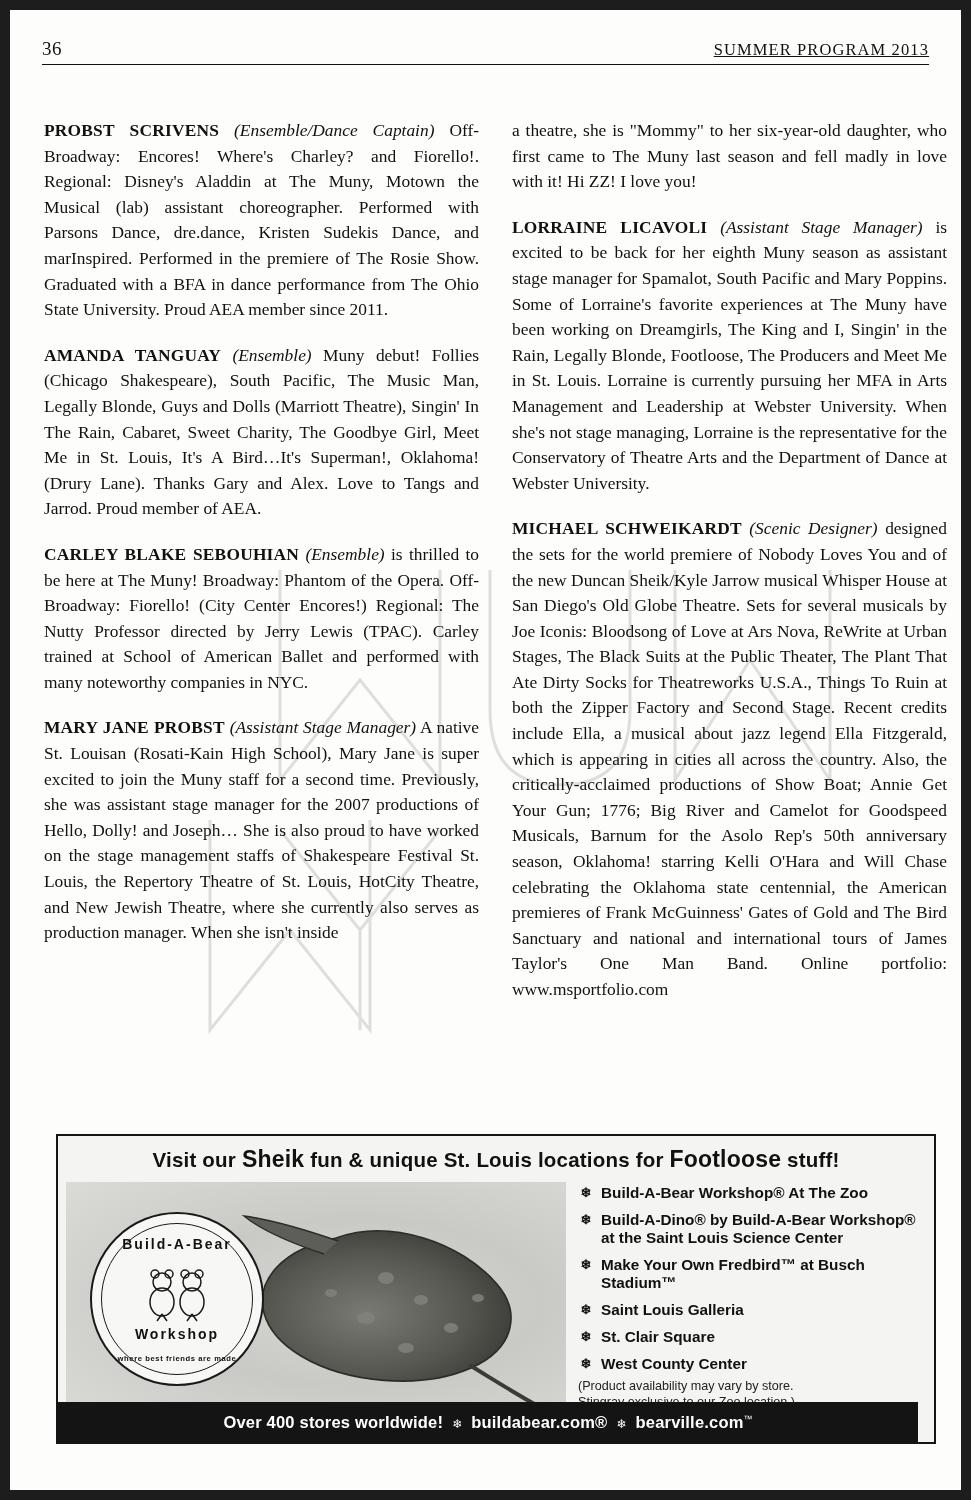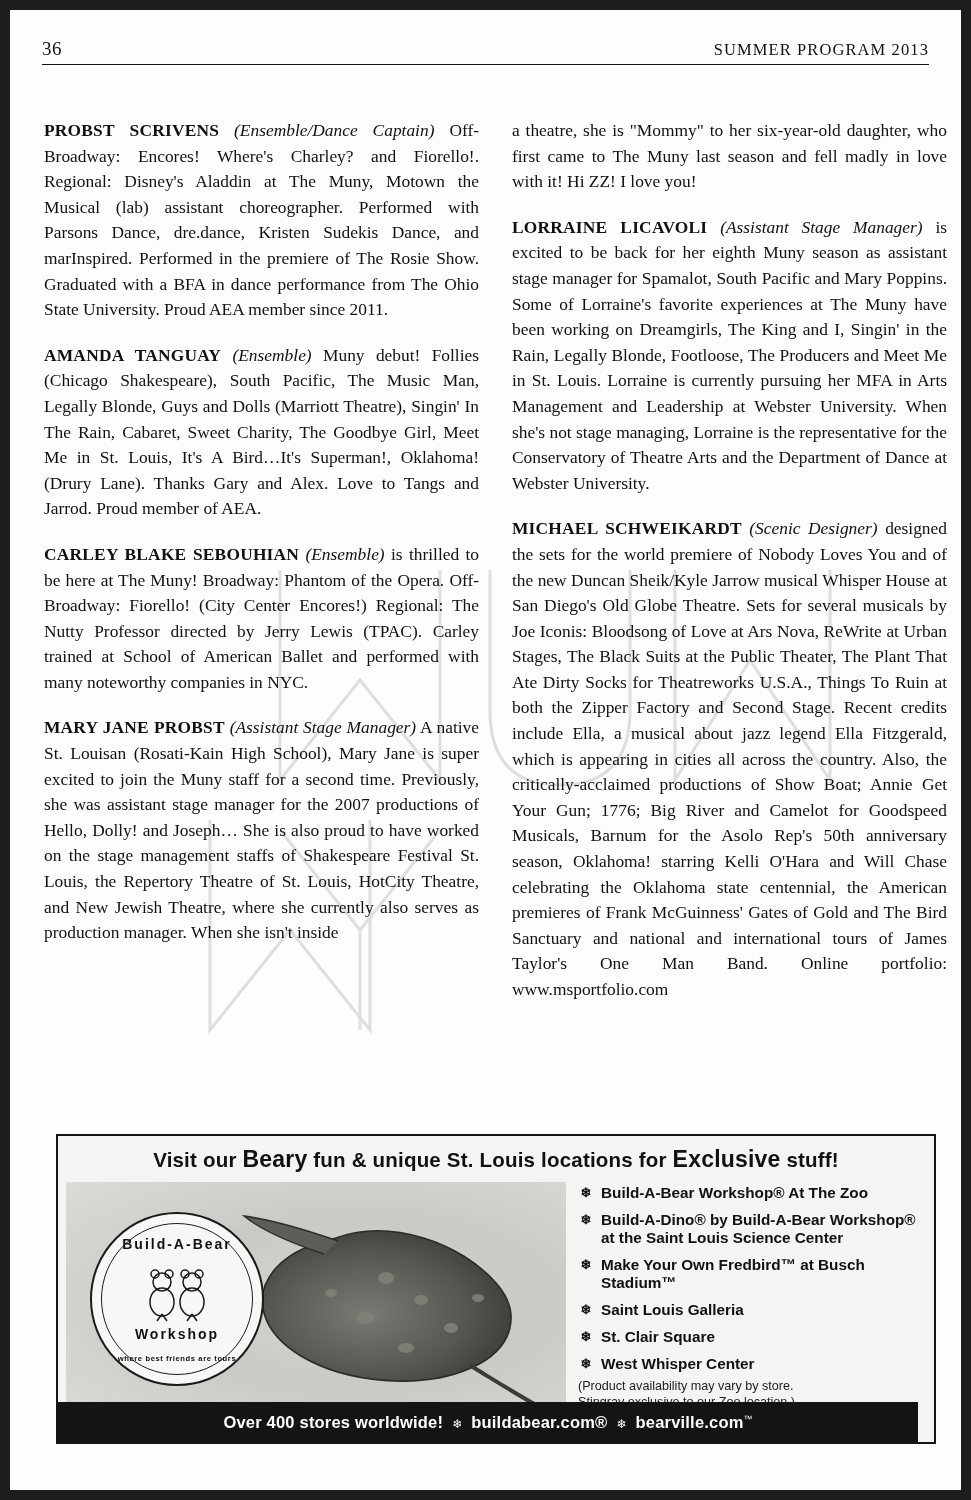--- a/index.html
+++ b/index.html
@@ -49,20 +49,21 @@
     letter-spacing: .5px;
   }
   .runhead .prog {
     position: absolute;
     right: 0;
     top: 2px;
     font-size: 16.5px;
     letter-spacing: 1.1px;
     font-variant: small-caps;
     text-transform: uppercase;
+    text-decoration: underline;
   }
   .runhead .rule {
     position: absolute;
     left: 0;
     right: 0;
     top: 26px;
     border-top: 1.6px solid #111;
   }
 
   
@@ -312,21 +313,21 @@
         </p>
         <p class="bio">
           <span class="nm">MICHAEL SCHWEIKARDT</span>
           <span class="it">(Scenic Designer)</span><span> designed the sets for the world premiere of Nobody Loves You and of the new Duncan Sheik/Kyle Jarrow musical Whisper House at San Diego's Old Globe Theatre. Sets for several musicals by Joe Iconis: Bloodsong of Love at Ars Nova, ReWrite at Urban Stages, The Black Suits at the Public Theater, The Plant That Ate Dirty Socks for Theatreworks U.S.A., Things To Ruin at both the Zipper Factory and Second Stage. Recent credits include Ella, a musical about jazz legend Ella Fitzgerald, which is appearing in cities all across the country. Also, the critically-acclaimed productions of Show Boat; Annie Get Your Gun; 1776; Big River and Camelot for Goodspeed Musicals, Barnum for the Asolo Rep's 50th anniversary season, Oklahoma! starring Kelli O'Hara and Will Chase celebrating the Oklahoma state centennial, the American premieres of Frank McGuinness' Gates of Gold and The Bird Sanctuary and national and international tours of James Taylor's One Man Band. Online portfolio: www.msportfolio.com</span>
         </p>
       </div>
     </div>
 
     <div class="ad">
       <div class="ad-head">
-        <span>Visit our </span><span class="big">Beary</span><span> fun &amp; unique St. Louis locations for </span><span class="big">Exclusive</span><span> stuff!</span>
+        <span>Visit our </span><span class="big">Sheik</span><span> fun &amp; unique St. Louis locations for </span><span class="big">Footloose</span><span> stuff!</span>
       </div>
 
       <div class="ad-body">
 
         <div class="ad-art">
 
           <svg class="ray" viewBox="0 0 330 205">
             <defs>
               <radialGradient id="rg" cx="42%" cy="55%" r="62%">
                 <stop offset="0%" stop-color="#7a7a74"></stop>
@@ -358,21 +359,21 @@
                 <circle cx="29" cy="8" r="4"></circle>
                 <circle cx="52" cy="16" r="9"></circle>
                 <circle cx="45" cy="8" r="4"></circle>
                 <circle cx="59" cy="8" r="4"></circle>
                 <ellipse cx="22" cy="36" rx="12" ry="14"></ellipse>
                 <ellipse cx="52" cy="36" rx="12" ry="14"></ellipse>
                 <path d="M22 48 l-5 7 M22 48 l5 7 M52 48 l-5 7 M52 48 l5 7"></path>
               </g>
             </svg>
             <div class="logo-bot">Workshop</div>
-            <div class="logo-sub">where best friends are tours</div>
+            <div class="logo-sub">where best friends are made</div>
           </div>
         </div>
 
         <div class="ad-list">
           <div class="ad-li">
             <span class="paw">❄</span>
             <span><span>Build-A-Bear Workshop® At The Zoo</span></span>
           </div>
           <div class="ad-li">
             <span class="paw">❄</span>
@@ -388,21 +389,21 @@
           <div class="ad-li">
             <span class="paw">❄</span>
             <span><span>Saint Louis Galleria</span></span>
           </div>
           <div class="ad-li">
             <span class="paw">❄</span>
             <span><span>St. Clair Square</span></span>
           </div>
           <div class="ad-li">
             <span class="paw">❄</span>
-            <span><span>West Whisper Center</span></span>
+            <span><span>West County Center</span></span>
           </div>
         </div>
 
         <div class="ad-note">
           <div>(Product availability may vary by store.</div>
           <div>Stingray exclusive to our Zoo location.)</div>
         </div>
       </div>
 
       <div class="ad-foot">

